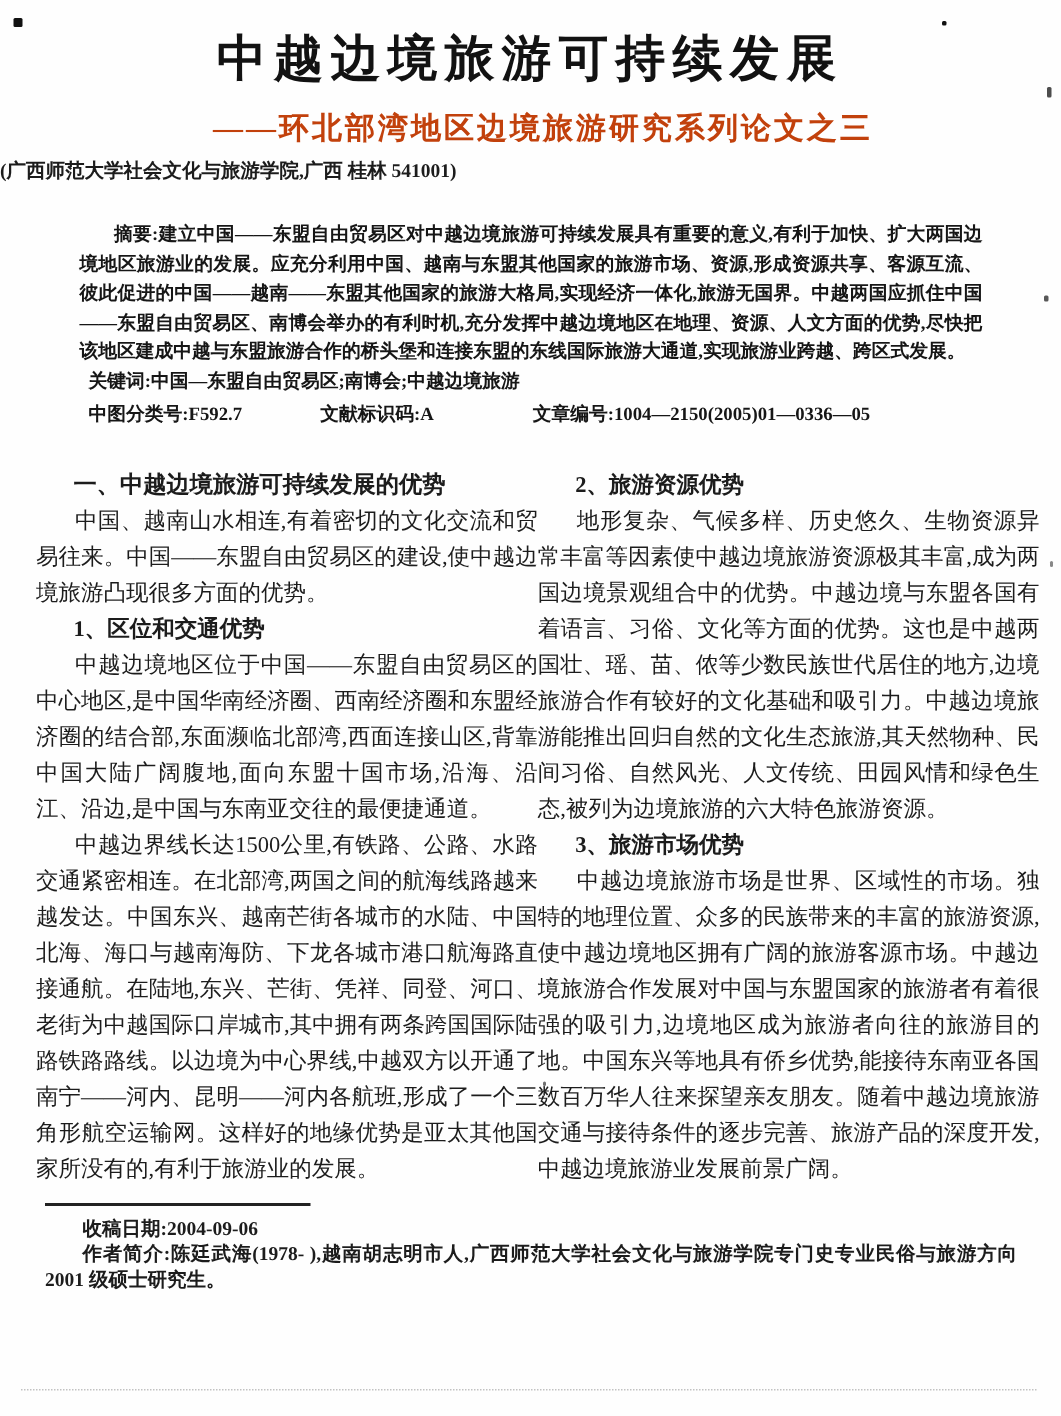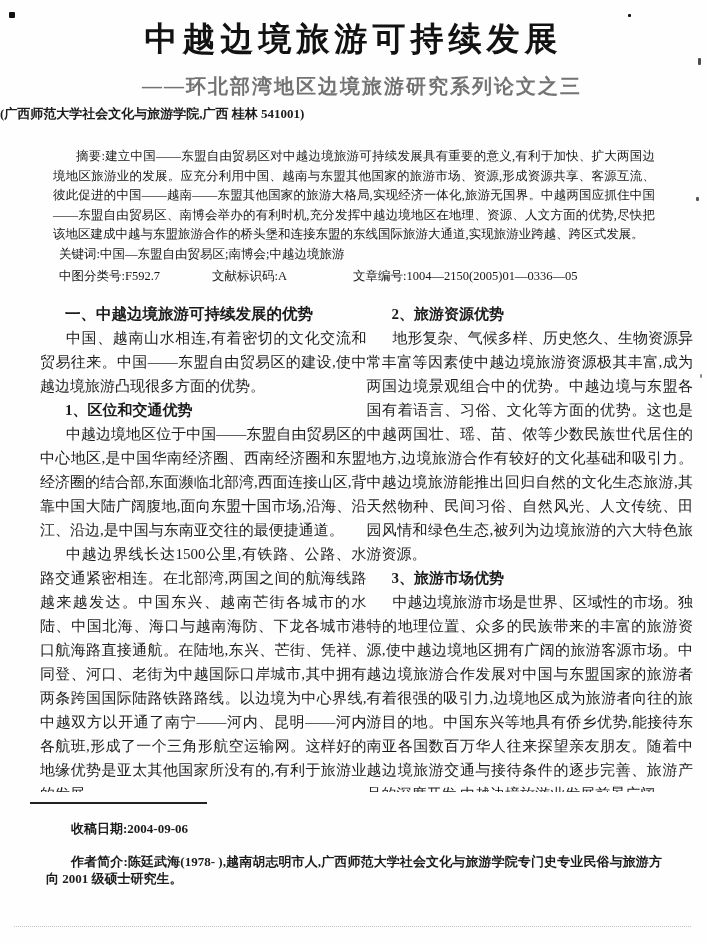--- a/index.html
+++ b/index.html
@@ -16,64 +16,64 @@
   
   .title {
     margin: 0; text-align: center;
     font-family: "Liberation Sans", "DejaVu Sans", sans-serif;
     font-weight: bold; font-size: 33px; line-height: 42px;
     letter-spacing: 5px; color: #121212;
   }
   .subtitle {
     margin-top: 13px; text-align: center;
     font-size: 20px; line-height: 27px; letter-spacing: 2px;
-    font-weight: 600; color: #737373; padding-left: 17px;
+    font-weight: 600; color: #c2410c; padding-left: 17px;
   }
   .author {
     margin-top: 20px; text-align: center;
     font-size: 18px; line-height: 24px; letter-spacing: 3px; font-weight: 600;
   }
   .affiliation {
     margin-top: 5px; text-align: left;
     font-size: 13px; line-height: 18px; font-weight: bold;
   }
 
   
   .abstract {
     margin: 24px 52px 0 53px;
     font-size: 12.5px; line-height: 19.5px;
-    font-weight: normal; text-align: justify; color: #161616;
+    font-weight: bold; text-align: justify; color: #161616;
   }
   .abstract p { margin: 0; }
   .abs-text { text-indent: 23px; }
   .kw-line { text-indent: 6px; }
   .meta-line { text-indent: 6px; margin-top: 3px !important; white-space: nowrap; }
   .meta-line .gap1 { margin-right: 52px; }
   .meta-line .gap2 { margin-right: 66px; }
 
   
   .columns {
     display: flex; gap: 0;
-    margin: 15px 14px 0 40px;
-    height: 490px; overflow: hidden;
+    margin: 15px 14px 0 24px;
+    height: 490px; overflow: hidden; align-items: flex-end;
   }
   .col { flex: 1; min-width: 0; font-size: 15px; line-height: 24px; text-align: justify; }
   .col p, .col h2, .col h3 { margin: 0; }
   .col h2 {
     font-family: "Liberation Sans", "DejaVu Sans", sans-serif;
     font-weight: bold; font-size: 15.5px; line-height: 24px; text-indent: 25px;
   }
   .col h3 { font-weight: 600; font-size: 15px; line-height: 24px; text-indent: 25px; }
   .col .para { text-indent: 26px; }
 
   
   .footnotes { margin: 10px 29px 0 30px; }
   .foot-sep { width: 177px; height: 2px; background: #222; }
   .footnotes .notes { margin-top: 6px; font-size: 13px; line-height: 17px; font-weight: 600; text-align: justify; }
-  .footnotes p { margin: 16px; text-indent: 25px; }
+  .footnotes p { margin: 0; text-indent: 25px; }
 
   
   .speck { position: absolute; background: #111; border-radius: 1px; }
   .sp1 { left: 9px;  top: 12px;  width: 6px; height: 6px; }
   .sp2 { left: 628px; top: 14px;  width: 3px; height: 3px; }
   .sp3 { left: 698px; top: 58px;  width: 3px; height: 7px; opacity: .75; }
   .sp4 { left: 696px; top: 197px; width: 3px; height: 4px; opacity: .7; }
   .sp5 { left: 362px; top: 721px; width: 2px; height: 3px; opacity: .6; }
   .sp6 { left: 700px; top: 374px; width: 2px; height: 4px; opacity: .5; }
   .ghost-line {

